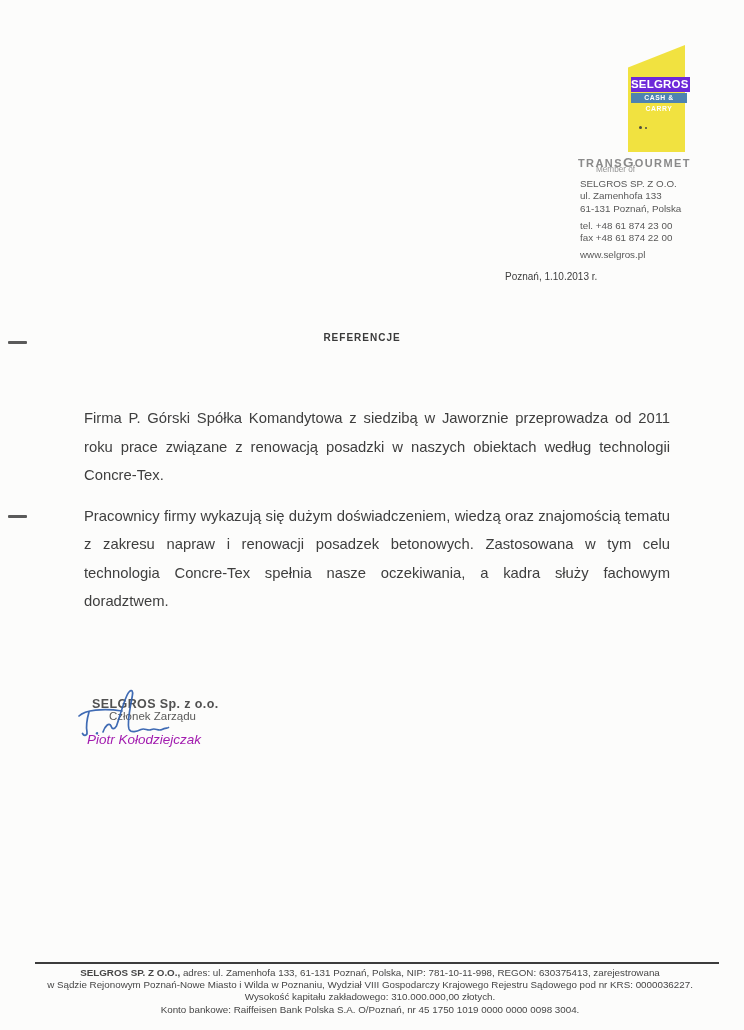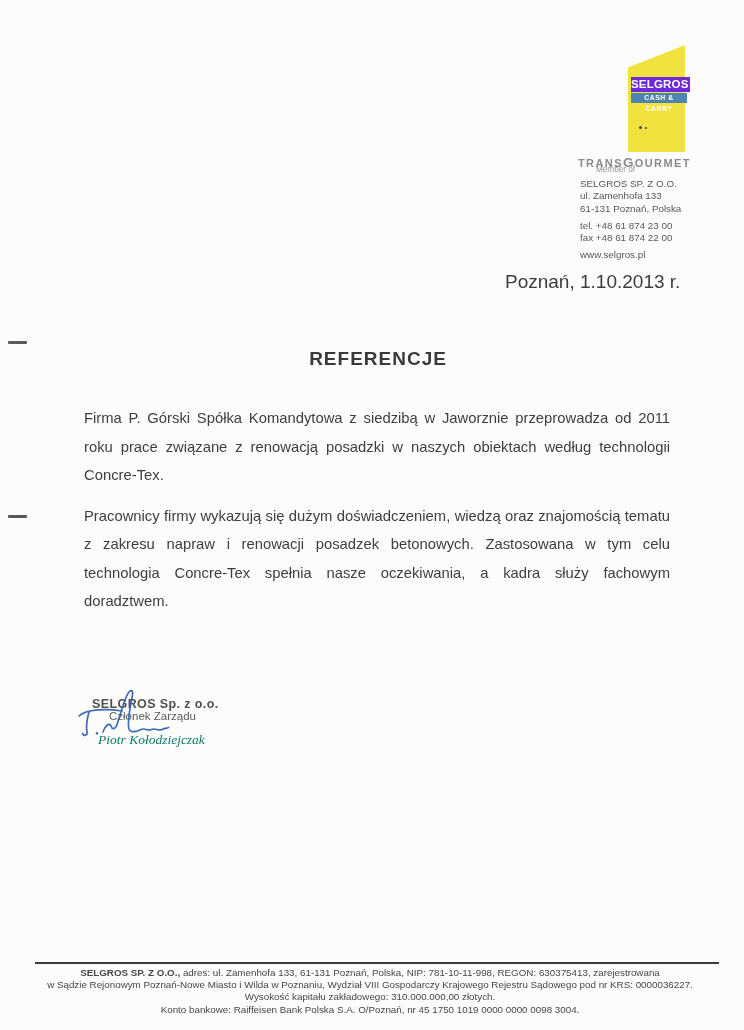--- a/index.html
+++ b/index.html
@@ -37,38 +37,38 @@
   .member-of{position:absolute;left:596px;top:142px;font-size:8.2px;color:#939393;margin-top:23px;}
   .transgourmet{position:absolute;left:578px;top:153px;color:#8a8a8a;font-weight:bold;white-space:nowrap;}
   .transgourmet .tg-small{font-size:11px;letter-spacing:1.4px;}
   .transgourmet .tg-big{font-size:13.5px;letter-spacing:1.4px;}
 
   
   .addr{position:absolute;left:580px;top:178px;font-size:9.8px;line-height:12.3px;color:#585858;}
   .addr .grp{margin-bottom:5px;}
 
   
-  .dateline{position:absolute;left:505px;top:271px;font-size:19px;color:#3d3d3d;}
+  .dateline{position:absolute;left:505px;top:271px;font-size:10px;color:#3d3d3d;}
   .letter-title{
-    position:absolute;left:84px;top:332px;width:556px;margin:16px;text-align:center;
-    font-size:19px;font-weight:bold;letter-spacing:1px;color:#3a3a3a;
+    position:absolute;left:84px;top:332px;width:556px;margin:0;text-align:center;
+    font-size:10px;font-weight:bold;letter-spacing:1px;color:#3a3a3a;
   }
 
   
   .letter-body{
     position:absolute;left:84px;top:392px;width:586px;
     font-size:14.8px;line-height:28.5px;text-align:justify;color:#3e3e3e;
   }
   .letter-body p{margin:12px 0 9px 0;}
 
   
   .sig-block{position:absolute;left:75px;top:688px;width:230px;height:72px;}
   .sig-company{position:absolute;left:17px;top:9px;font-size:12.5px;font-weight:bold;color:#515151;letter-spacing:.4px;white-space:nowrap;}
   .sig-role{position:absolute;left:34px;top:22px;font-size:11.5px;color:#5a5a5a;white-space:nowrap;}
-  .sig-name{position:absolute;left:23px;top:44px;font-size:13.5px;font-style:italic;font-family:Liberation Serif, serif;color:#0f766e;white-space:nowrap;}
+  .sig-name{position:absolute;left:12px;top:44px;font-size:13.5px;font-style:italic;font-family:Liberation Sans, sans-serif;color:#a21caf;white-space:nowrap;}
   .sig-ink{position:absolute;left:0;top:0;z-index:3;}
 
   
   .footer{position:absolute;left:0;top:962px;width:740px;}
   .footer-rule{width:684px;height:2px;background:#3c3c3c;margin-left:35px;}
   .footer-lines{margin-top:3px;text-align:center;font-size:9.8px;line-height:12.2px;color:#464646;}
   .footer-lines .fl{white-space:nowrap;}
   .footer-lines b{font-weight:bold;}
 </style>
 </head>

